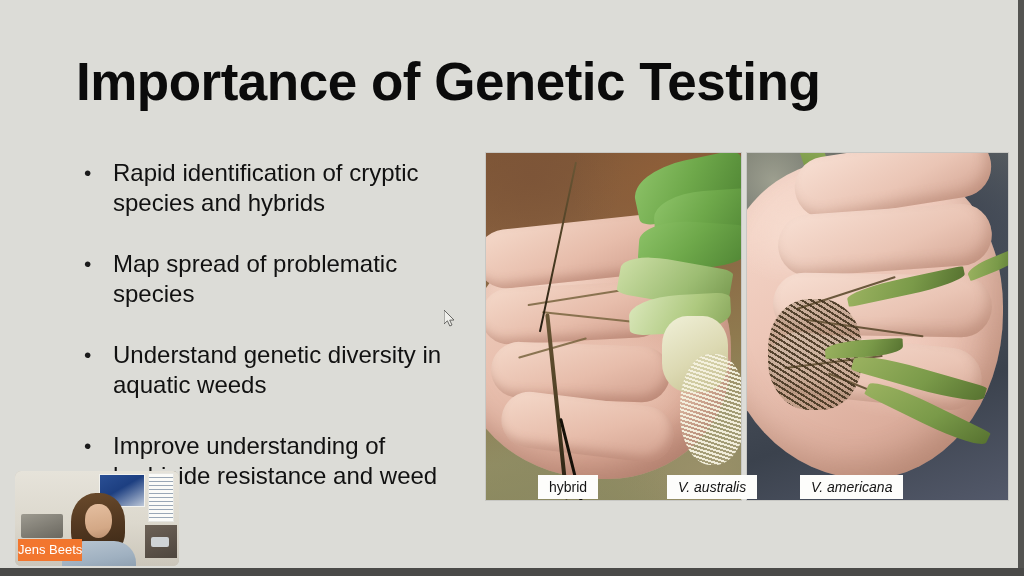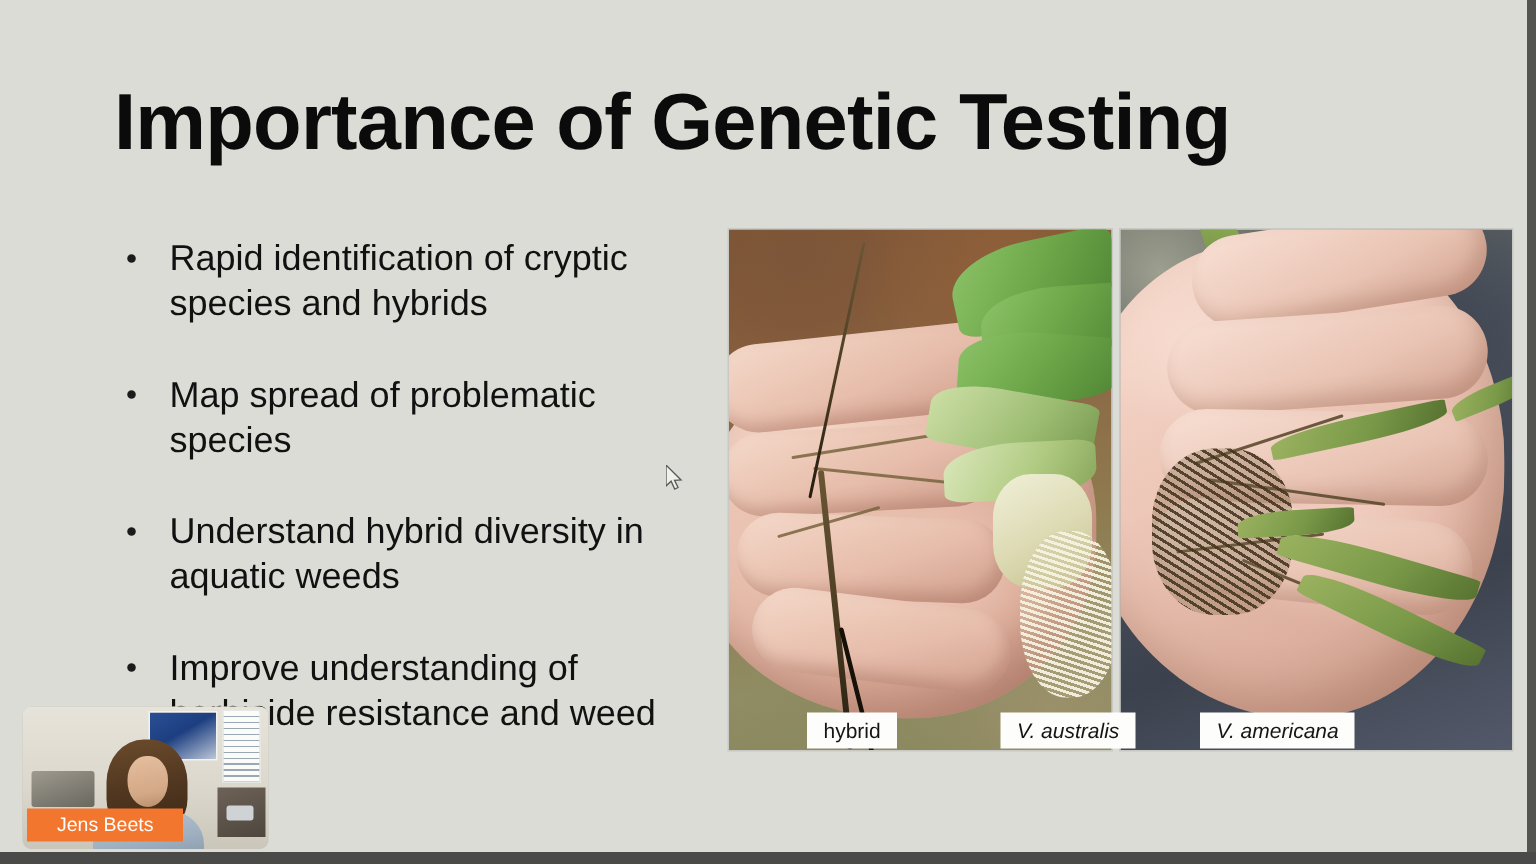--- a/index.html
+++ b/index.html
@@ -366,21 +366,21 @@
     background: linear-gradient(170deg, #b9c6d2 0%, #9fb0c0 60%, #8a9bac 100%);
   }
   #name-badge {
     position: absolute;
     left: 3px;
     bottom: 5px;
     background: #f2762e;
     color: #ffffff;
     font-size: 13px;
     line-height: 20px;
-    padding: 1px 20px;
+    padding: 1px 0;
     white-space: nowrap;
   }
 
   
   #cursor {
     position: absolute;
     left: 444px;
     top: 310px;
     width: 12px;
     height: 18px;
@@ -402,21 +402,21 @@
         <span class="bullet-text">Rapid identification of cryptic species and hybrids</span>
       </div>
 
       <div class="bullet-item">
         <span class="bullet-marker">•</span>
         <span class="bullet-text">Map spread of problematic species</span>
       </div>
 
       <div class="bullet-item">
         <span class="bullet-marker">•</span>
-        <span class="bullet-text">Understand hybrid diversity in aquatic weeds</span>
+        <span class="bullet-text">Understand genetic diversity in aquatic weeds</span>
       </div>
 
       <div class="bullet-item">
         <span class="bullet-marker">•</span>
         <span class="bullet-text">Improve understanding of herbicide resistance and weed</span>
       </div>
 
     </div>
 
     <div id="photo-group">

